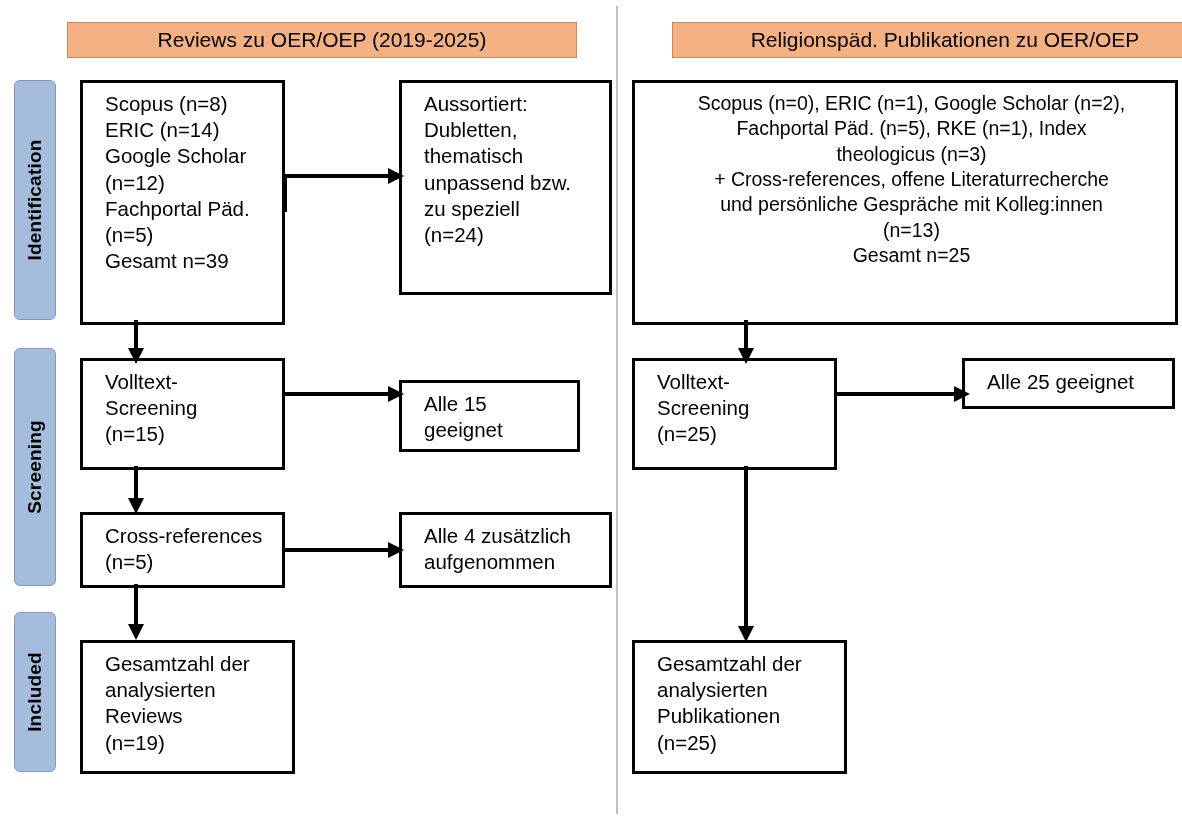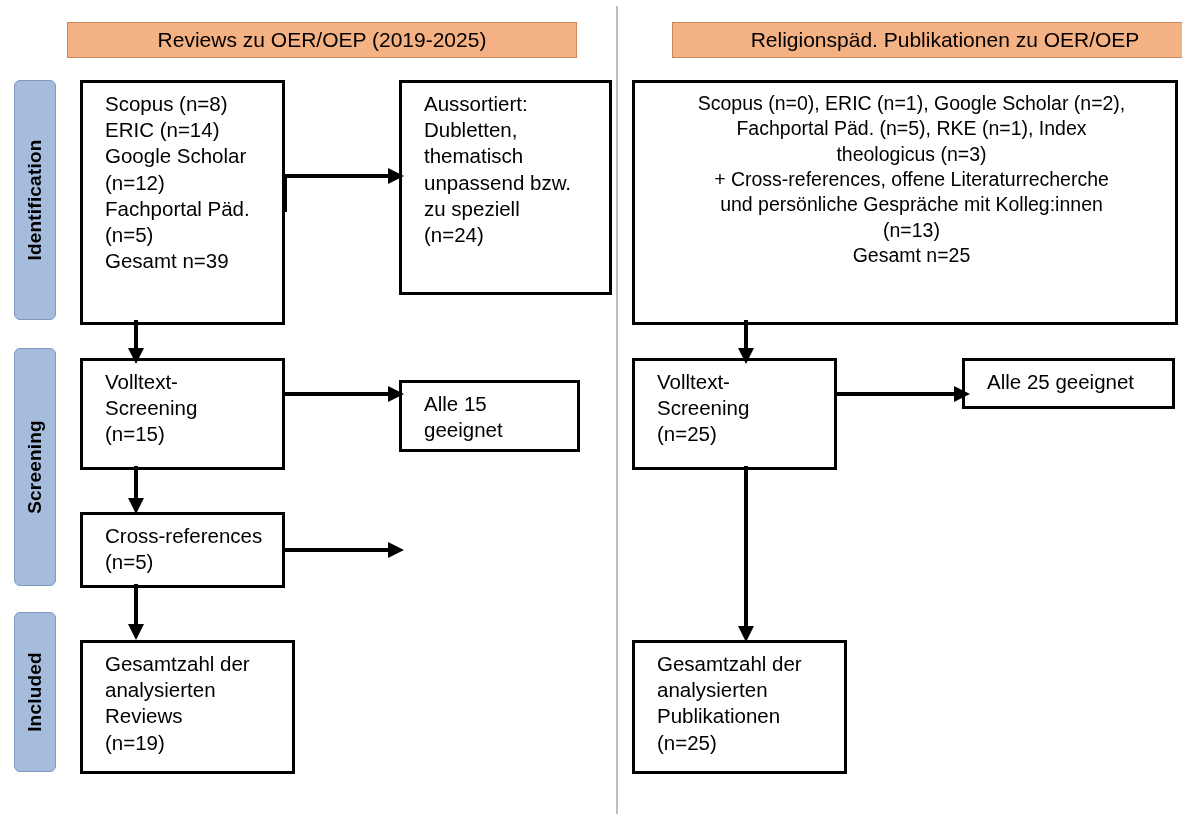--- a/index.html
+++ b/index.html
@@ -111,20 +111,22 @@
 
   <div class="box" style="left:80px; top:358px; width:205px; height:112px;">Volltext-
 Screening
 (n=15)</div>
 
   <div class="box" style="left:399px; top:380px; width:181px; height:72px;">Alle 15 geeignet</div>
 
   <div class="box" style="left:80px; top:512px; width:205px; height:76px;">Cross-references
 (n=5)</div>
 
+  <div class="box" style="left:399px; top:512px; width:213px; height:76px;">Alle 4 zusätzlich
+aufgenommen</div>
 
   <div class="box" style="left:80px; top:640px; width:215px; height:134px;">Gesamtzahl der
 analysierten
 Reviews
 (n=19)</div>
 
   <div class="box small" style="left:632px; top:80px; width:546px; height:245px;text-align:center;">Scopus (n=0), ERIC (n=1), Google Scholar (n=2),
 Fachportal Päd. (n=5), RKE (n=1), Index
 theologicus (n=3)
 + Cross-references, offene Literaturrecherche

